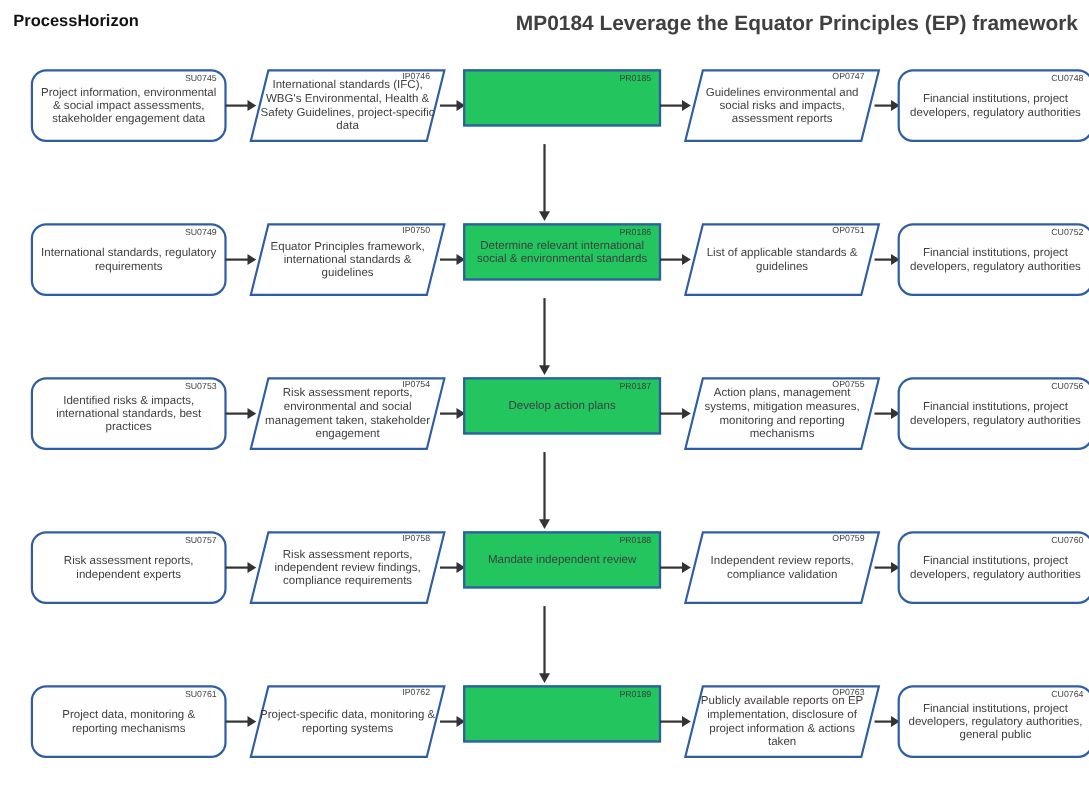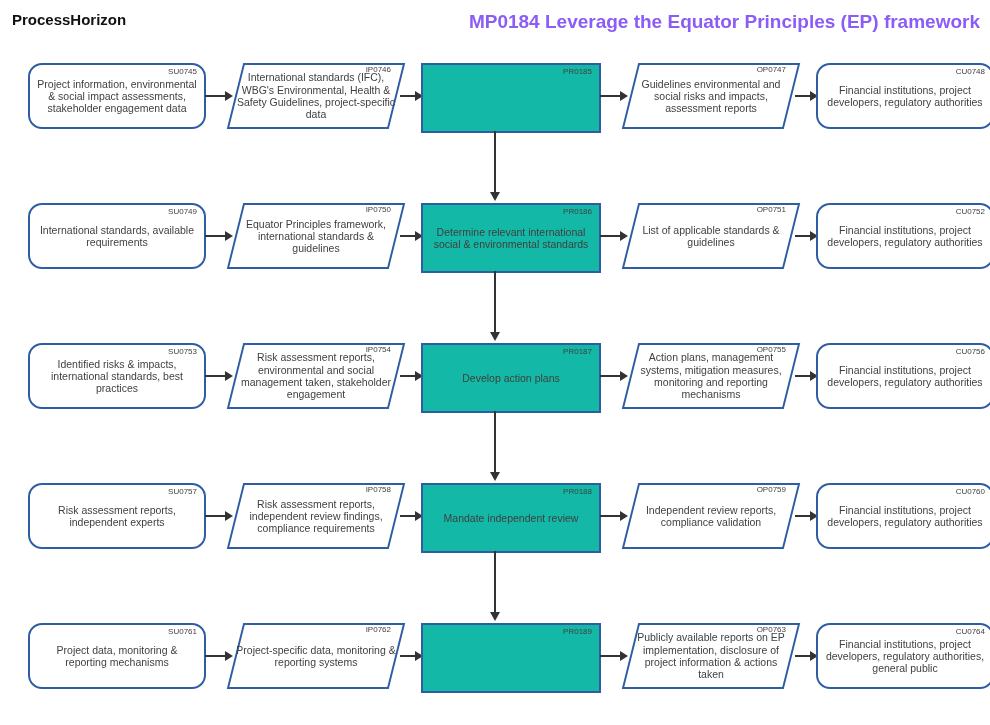--- a/index.html
+++ b/index.html
@@ -6,32 +6,32 @@
     --blue:#2e5da4;
     --arrow:#333333;
     --text:#3f3f3f;
     --footer:#8e8e8e;
   }
   html,body{margin:0;padding:0;background:#ffffff;}
   body{width:990px;height:725px;font-family:"Liberation Sans","DejaVu Sans",sans-serif;}
   .page{position:relative;width:990px;height:725px;background:#fff;overflow:hidden;}
 
   .brand{position:absolute;left:12px;top:11px;font-size:15px;font-weight:700;color:#111;}
-  .title{position:absolute;right:10px;top:11px;font-size:19px;font-weight:700;color:#8b5cf6;white-space:nowrap;}
+  .title{position:absolute;right:10px;top:11px;font-size:19px;font-weight:700;color:#404040;white-space:nowrap;}
 
   .row{position:absolute;left:12px;width:966px;height:66px;display:flex;align-items:flex-start;margin-left:16px;}
   .row-1{top:63px}.row-2{top:203px}.row-3{top:343px}.row-4{top:483px}.row-5{top:623px}
 
   .shape{position:relative;height:66px;flex:0 0 auto;display:flex;align-items:center;justify-content:center;
          text-align:center;color:var(--text);font-size:10.5px;line-height:1.17;box-sizing:border-box;}
   .shape .text{position:relative;z-index:2;padding:1px 5px;}
   .code{position:absolute;top:2px;right:7px;font-size:8px;color:var(--text);z-index:3;white-space:nowrap;}
 
   .rounded{width:178px;border:2.5px solid var(--blue);border-radius:14px;background:#fff;}
-  .rect{width:180px;height:70px;border:2.5px solid var(--blue);background:#14b8a6;}
+  .rect{width:180px;height:52px;border:2.5px solid var(--blue);background:#22c55e;}
   .para{width:170px;}
   .para .pbg{position:absolute;top:0;left:4px;right:4px;bottom:0;border:2.5px solid var(--blue);
              transform:skewX(-14deg);background:#fff;z-index:1;box-sizing:border-box;}
   .para .code{right:10px;padding-left:31px;}
 
   .harrow{position:relative;height:66px;flex:0 0 auto;}
   .harrow.w25{width:25px}.harrow.w20{width:20px}
   .harrow::before{content:"";position:absolute;left:-1px;right:5px;top:50%;height:2px;margin-top:-1px;background:var(--arrow);}
   .harrow::after{content:"";position:absolute;right:-2px;top:50%;margin-top:-5px;width:0;height:0;
                  border-left:8px solid var(--arrow);border-top:5px solid transparent;border-bottom:5px solid transparent;}
@@ -76,21 +76,21 @@
     <div class="harrow w20"></div>
     <div class="shape rounded">
       <span class="code">CU0748</span>
       <span class="text">Financial institutions, project developers, regulatory authorities</span>
     </div>
   </div>
 
   <div class="row row-2">
     <div class="shape rounded">
       <span class="code">SU0749</span>
-      <span class="text">International standards, available requirements</span>
+      <span class="text">International standards, regulatory requirements</span>
     </div>
     <div class="harrow w25"></div>
     <div class="shape para">
       <span class="pbg"></span>
       <span class="code">IP0750</span>
       <span class="text">Equator Principles framework, international standards &amp; guidelines</span>
     </div>
     <div class="harrow w20"></div>
     <div class="shape rect">
       <span class="code">PR0186</span>

